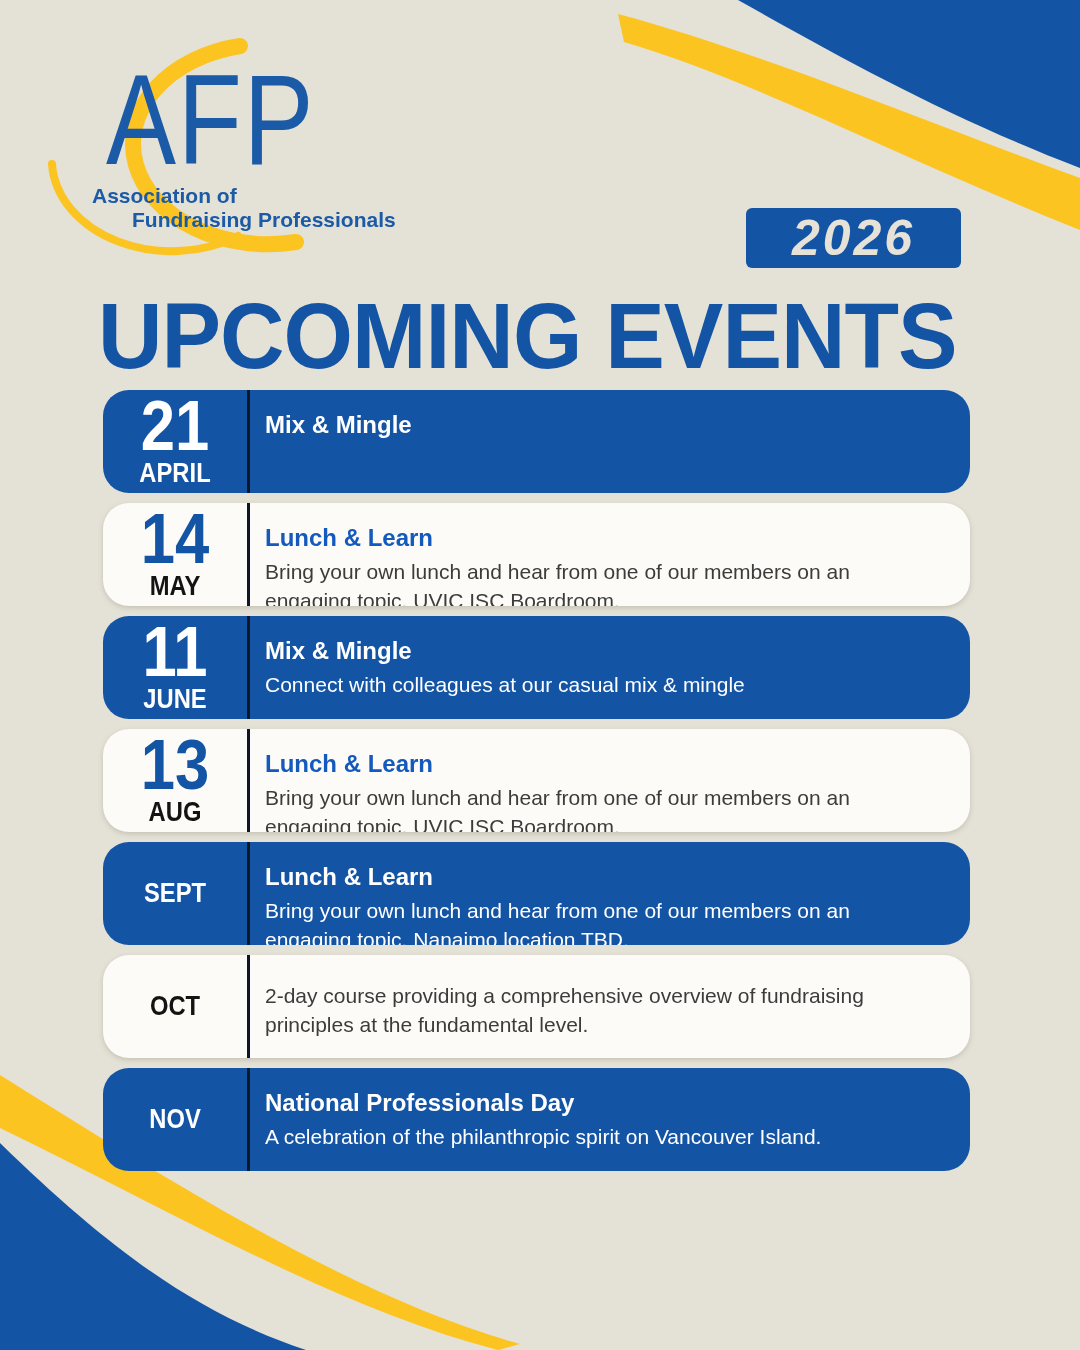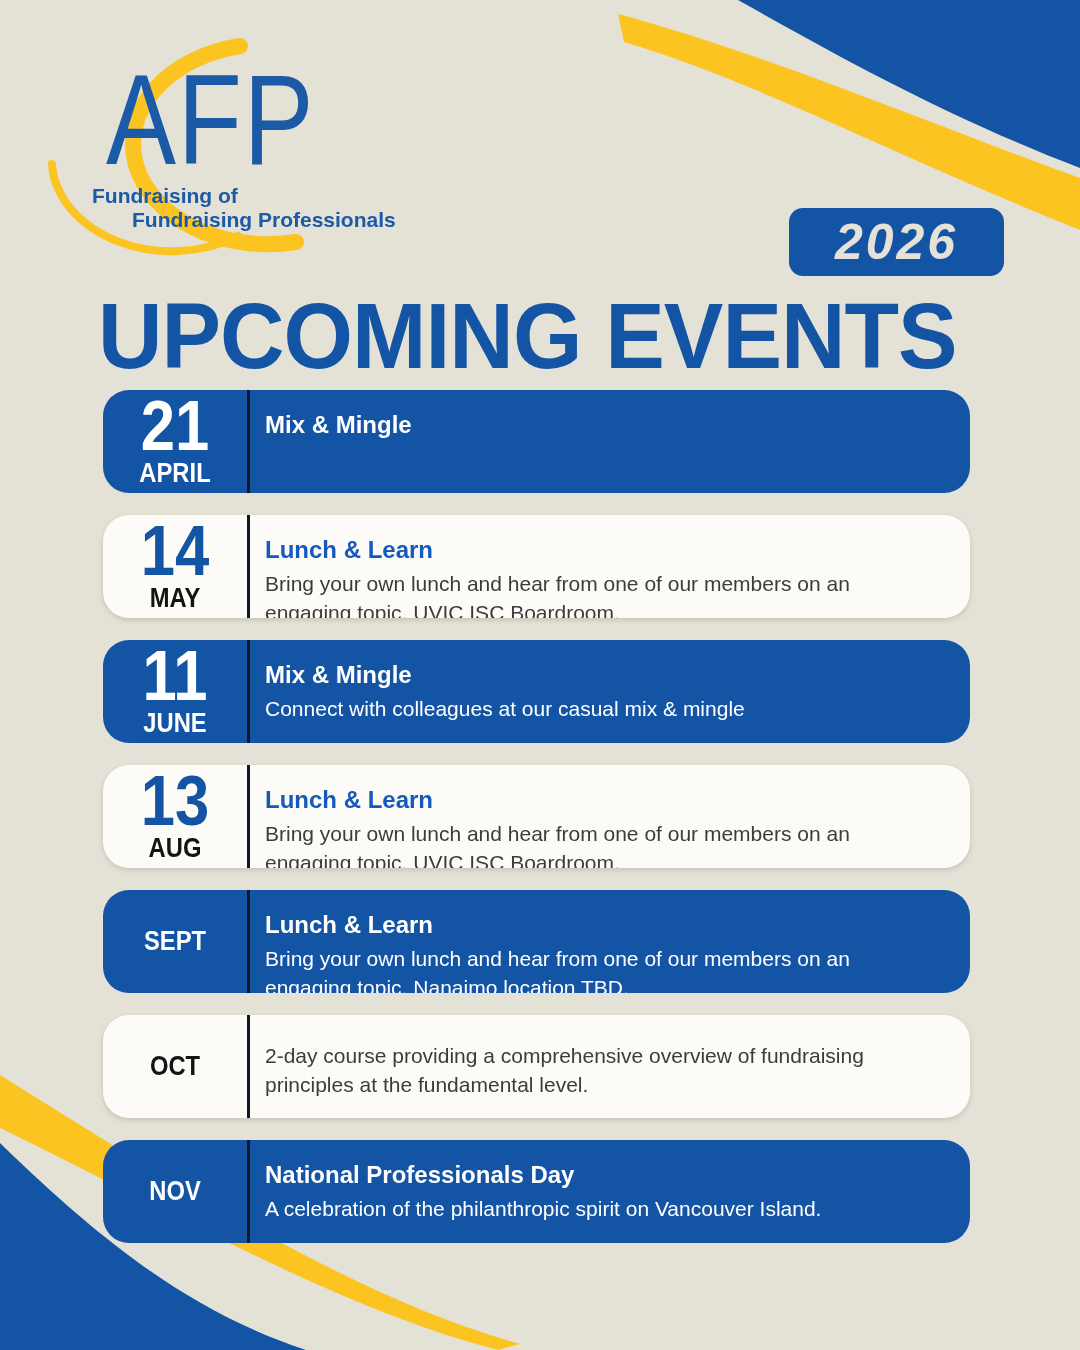--- a/index.html
+++ b/index.html
@@ -26,38 +26,38 @@
     position:absolute;left:106px;top:56px;
     font-size:128px;font-weight:400;line-height:1;color:#1b5aa6;
     letter-spacing:2px;transform:scaleX(0.82);transform-origin:left top;
   }
   .org-lines{position:absolute;left:92px;top:184px;color:#1b5aa6;font-weight:700;font-size:21px;line-height:24px;}
   .org-line2{margin-left:40px;}
   .org-line3{margin-left:68px;}
 
   
   .year-badge{
-    position:absolute;left:789px;top:208px;width:215px;height:68px;
-    background:var(--blue);border-radius:14px;
+    position:absolute;left:746px;top:208px;width:215px;height:60px;
+    background:var(--blue);border-radius:6px;
     display:flex;align-items:center;justify-content:center;
     color:var(--badge-text);font-size:50px;font-weight:700;font-style:italic;letter-spacing:3px;
   }
 
   
   .headline{
     position:absolute;left:98px;top:290px;
     color:var(--blue);font-size:93px;font-weight:700;line-height:1;letter-spacing:-1px;
     transform:scaleX(0.96);transform-origin:left top;white-space:nowrap;
   }
 
   
   .events{position:absolute;left:103px;top:390px;width:867px;}
   .card{
     display:flex;align-items:stretch;height:103px;border-radius:26px;
-    margin-bottom:22px;overflow:hidden;
+    margin-bottom:10px;overflow:hidden;
   }
   .card:last-child{margin-top:4px;}
   .card.blue{background:var(--blue);}
   .card.white{background:var(--card-white);box-shadow:0 2px 5px rgba(110,104,88,0.25);justify-content:center;}
   .date{
     width:144px;flex:0 0 144px;display:flex;flex-direction:column;
     align-items:center;justify-content:center;
     transform:scaleX(0.88);
   }
   .day{font-size:70px;font-weight:700;line-height:0.92;}
@@ -92,21 +92,21 @@
 
     <path d="M0,1143 C112,1252 198,1314 306,1350 L0,1350 Z" fill="#1454a5"></path>
   </svg>
 
   <svg class="logo-swoosh" viewBox="0 0 320 250" aria-hidden="true">
     <path d="M210,22 A132,98 0 1 0 266,218" fill="none" stroke="#fcc421" stroke-width="16" stroke-linecap="round"></path>
     <path d="M22,140 A120,92 0 0 0 208,212" fill="none" stroke="#fcc421" stroke-width="8" stroke-linecap="round"></path>
   </svg>
   <div class="afp-acronym">AFP</div>
   <div class="org-lines">
-    <div class="org-line1">Fundraising of</div>
+    <div class="org-line1">Association of</div>
     <div class="org-line2">Fundraising Professionals</div>
   </div>
 
   <div class="year-badge">2026</div>
 
   <h1 class="headline">UPCOMING EVENTS</h1>
 
   <main class="events">
       <section class="card blue">
       <div class="date">

